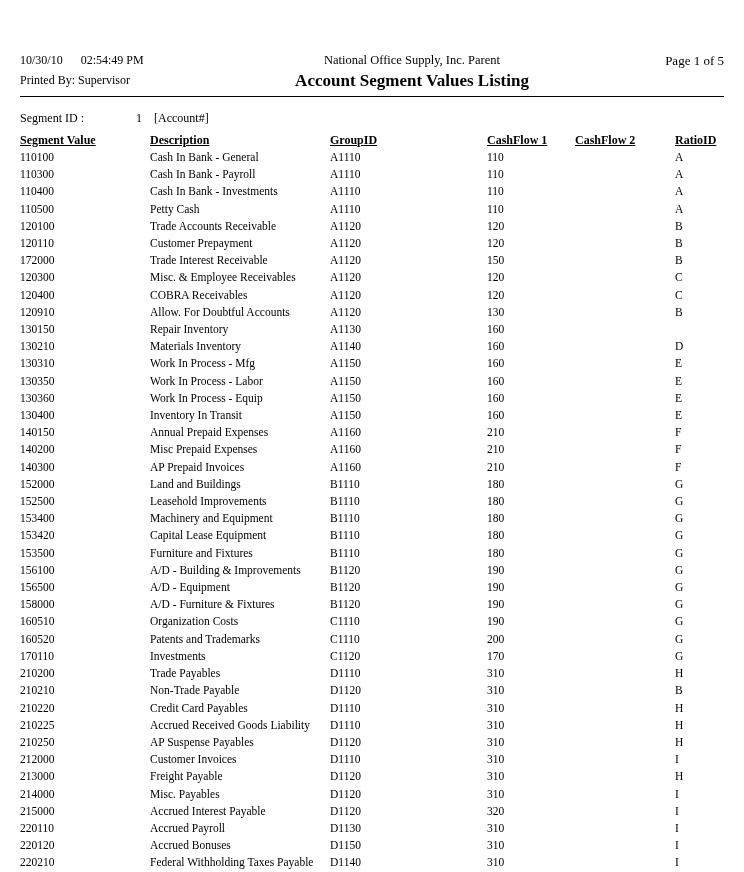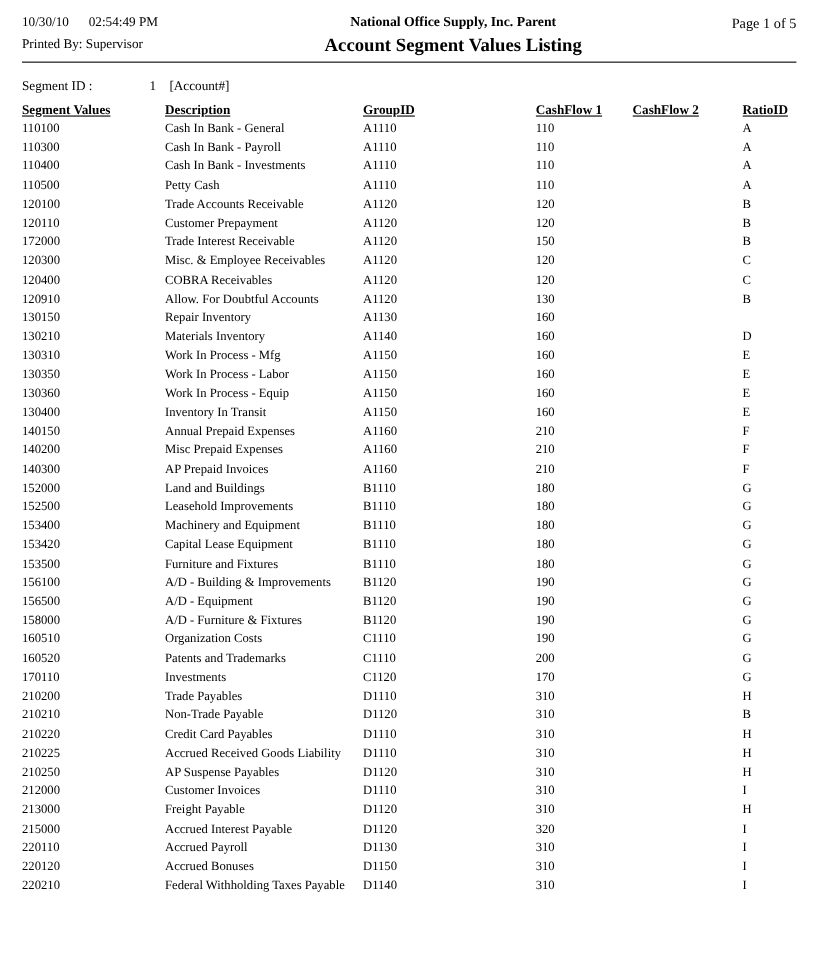--- a/index.html
+++ b/index.html
@@ -7,26 +7,26 @@
   body {
     width: 744px;
     height: 872px;
     font-family: "Liberation Serif", serif;
     color: #000;
     overflow: hidden;
   }
   .report { padding: 13px 20px 0 20px; }
 
   
-  .rpt-header { display: flex; align-items: flex-start; }
+  .rpt-header { display: flex; align-items: flex-start; margin-top: 40px; }
   .h-left  { width: 200px; font-size: 12px; }
   .h-left .line1 { display: flex; gap: 18px; }
   .h-center { flex: 1; text-align: center; }
   .h-right { width: 120px; text-align: right; font-size: 13px; }
-  .company { font-weight: bold; font-size: 12.5px; }
+  .company { font-weight: normal; font-size: 12.5px; }
   .rpt-title { font-weight: bold; font-size: 17px; margin-top: 3px; }
   .printed-by { margin-top: 5px; }
   .rule { border-bottom: 1.5px solid #000; margin-top: 5px; }
 
   
   .segment-line { margin-top: 14px; font-size: 12px; }
   .segment-label { font-weight: normal; }
   .segment-value { margin-left: 52px; }
   .segment-name  { margin-left: 12px; }
 
@@ -86,21 +86,21 @@
     <colgroup>
       <col class="c1">
         <col class="c2">
         <col class="c3">
         <col class="c4">
         <col class="c5">
         <col class="c6">
     </colgroup>
     <thead>
       <tr>
-        <th>Segment Values</th>
+        <th>Segment Value</th>
         <th>Description</th>
         <th>GroupID</th>
         <th>CashFlow 1</th>
         <th>CashFlow 2</th>
         <th>RatioID</th>
       </tr>
     </thead>
     <tbody>
         <tr>
           <td>110100</td>
@@ -392,20 +392,28 @@
         </tr>
         <tr>
           <td>213000</td>
           <td>Freight Payable</td>
           <td>D1120</td>
           <td>310</td>
           <td></td>
           <td>H</td>
         </tr>
         <tr>
+          <td>214000</td>
+          <td>Misc. Payables</td>
+          <td>D1120</td>
+          <td>310</td>
+          <td></td>
+          <td>I</td>
+        </tr>
+        <tr>
           <td>215000</td>
           <td>Accrued Interest Payable</td>
           <td>D1120</td>
           <td>320</td>
           <td></td>
           <td>I</td>
         </tr>
         <tr>
           <td>220110</td>
           <td>Accrued Payroll</td>

